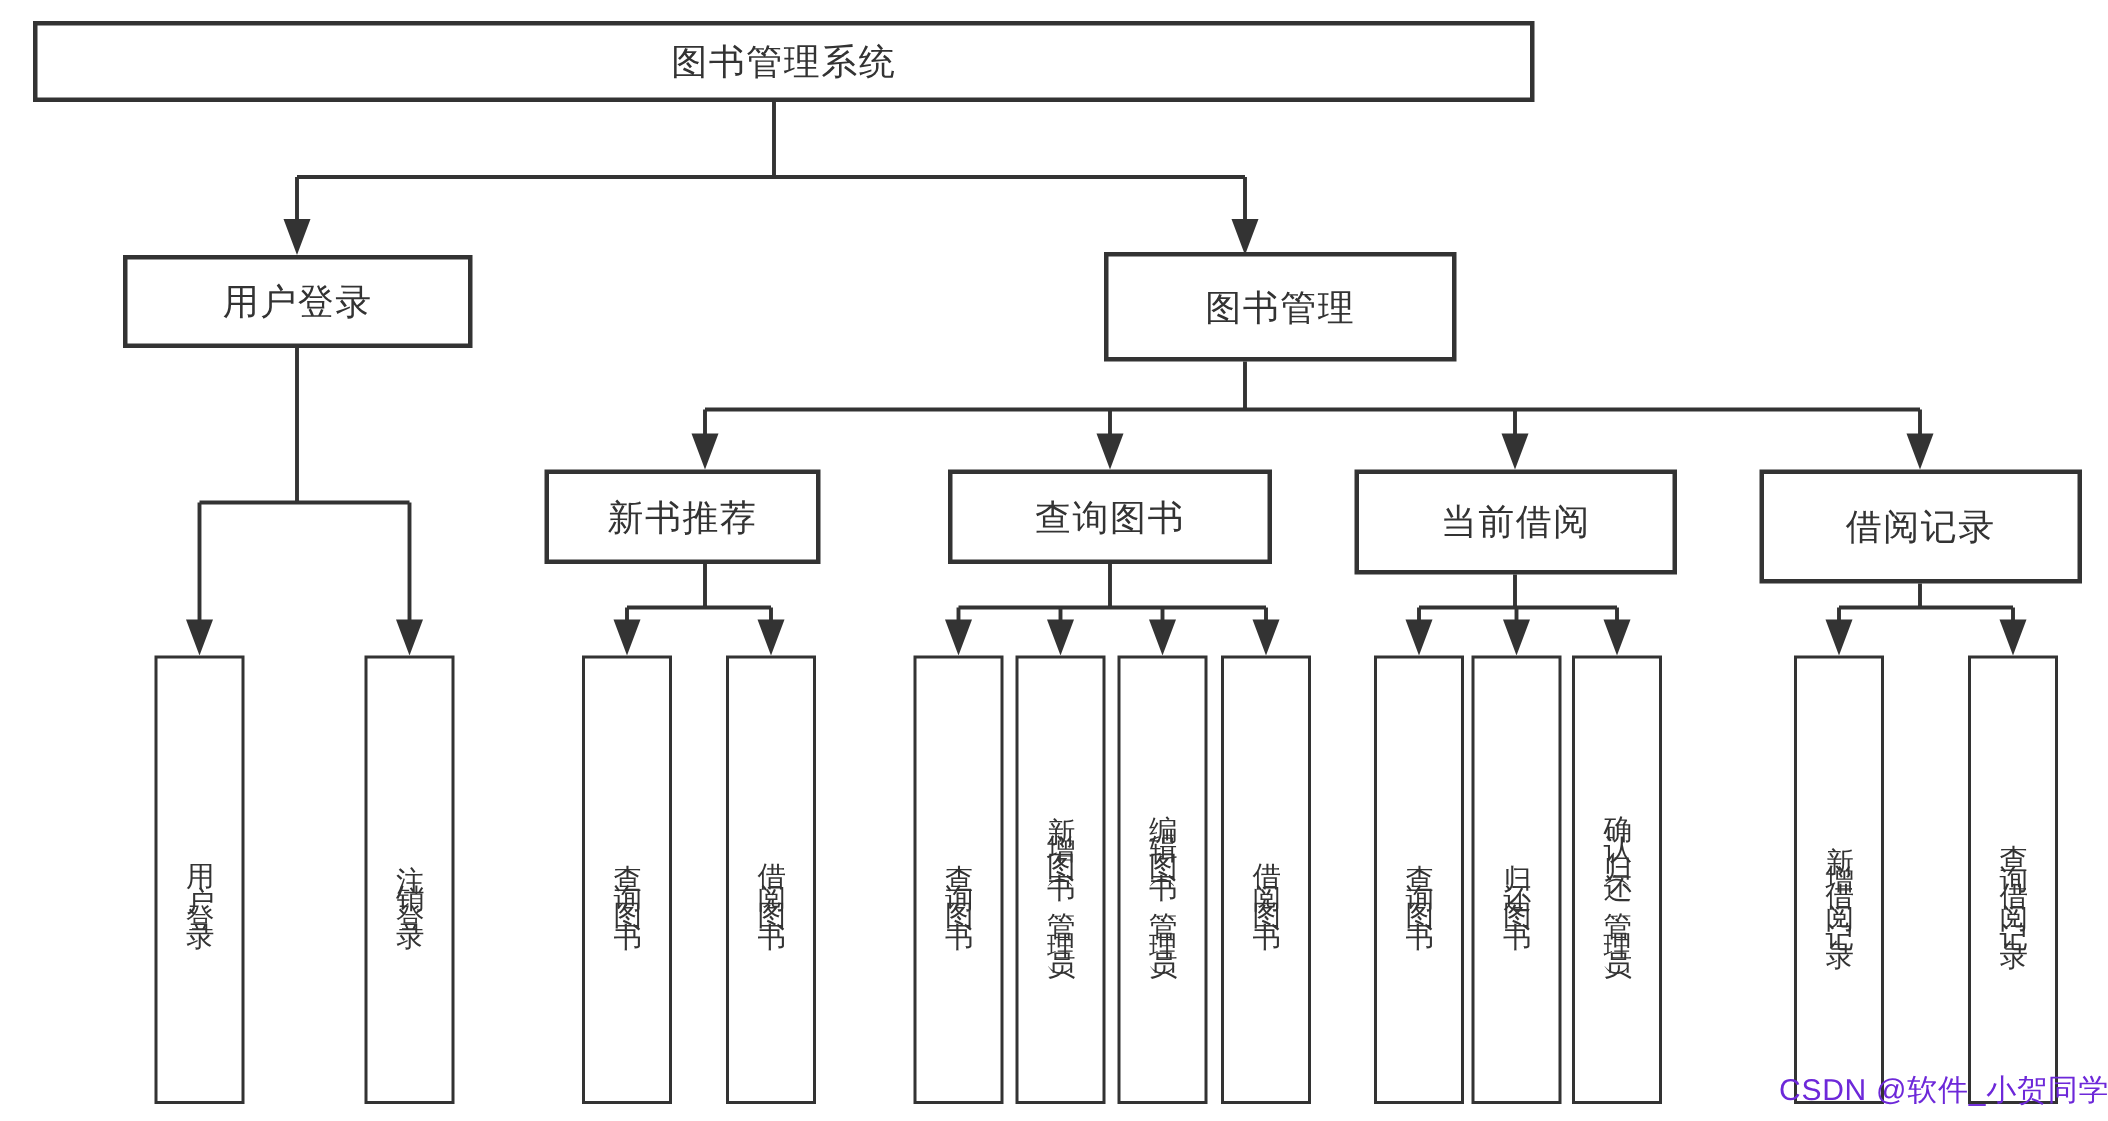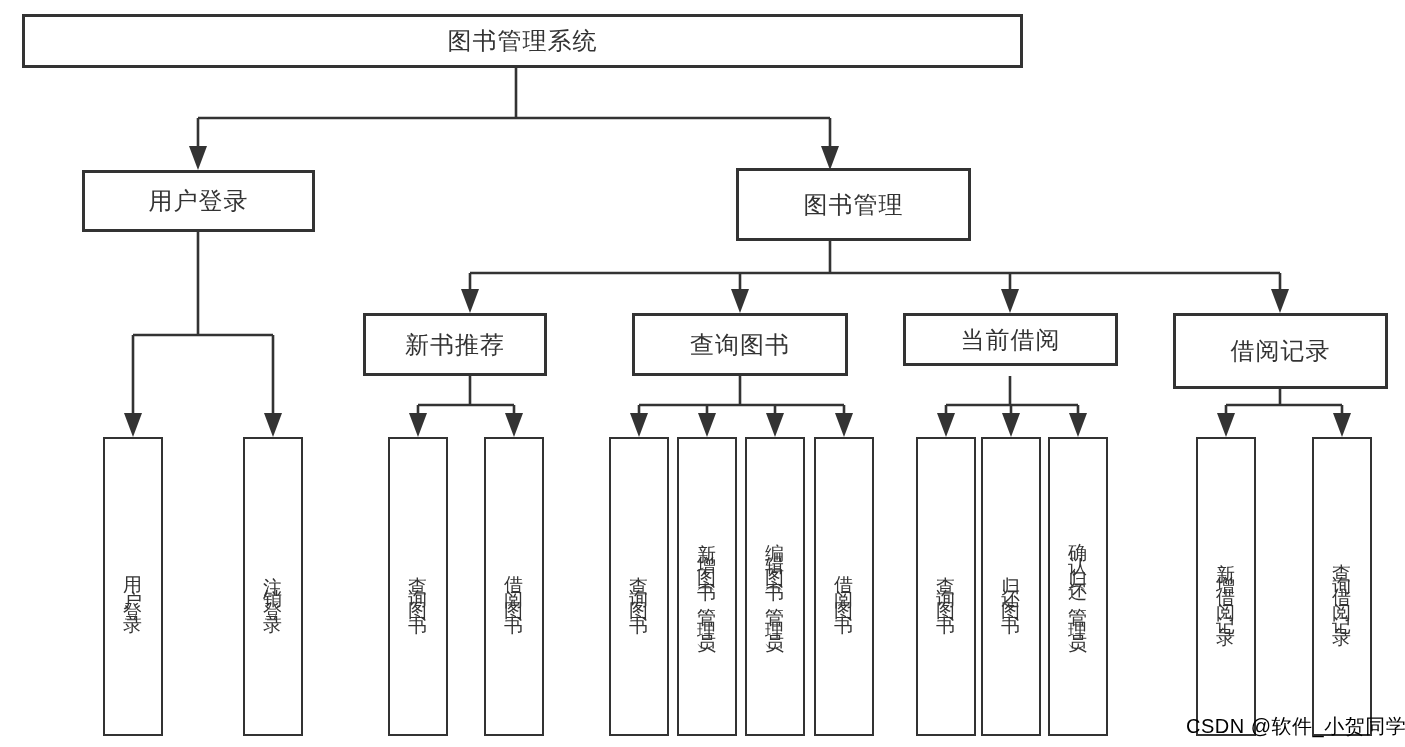--- a/index.html
+++ b/index.html
@@ -34,21 +34,21 @@
     text-orientation: mixed;
     letter-spacing: 13px;
     line-height: 1;
     white-space: nowrap;
   }
   .watermark {
     position: absolute;
     left: 1186px;
     top: 713px;
     z-index: 5;
-    color: #000000;
+    color: #6d28d9;
     font-size: 20px;
     letter-spacing: 0.5px;
     white-space: nowrap;
     text-align: center;
   }
 </style>
 </head>
 <body>
 
 <div class="canvas">
@@ -96,21 +96,21 @@
   <div class="node hbox" style="left:736px;top:168px;width:235px;height:73px">
     <span>图书管理</span>
   </div>
 
   <div class="node hbox" style="left:363px;top:313px;width:184px;height:63px">
     <span>新书推荐</span>
   </div>
   <div class="node hbox" style="left:632px;top:313px;width:216px;height:63px">
     <span>查询图书</span>
   </div>
-  <div class="node hbox" style="left:903px;top:313px;width:215px;height:53px">
+  <div class="node hbox" style="left:903px;top:313px;width:215px;height:70px">
     <span>当前借阅</span>
   </div>
   <div class="node hbox" style="left:1173px;top:313px;width:215px;height:76px">
     <span>借阅记录</span>
   </div>
 
   <div class="node vbox" style="left:103px;top:437px;width:60px;height:299px">
     <span class="vlabel">用户登录</span>
   </div>
   <div class="node vbox" style="left:243px;top:437px;width:60px;height:299px">

